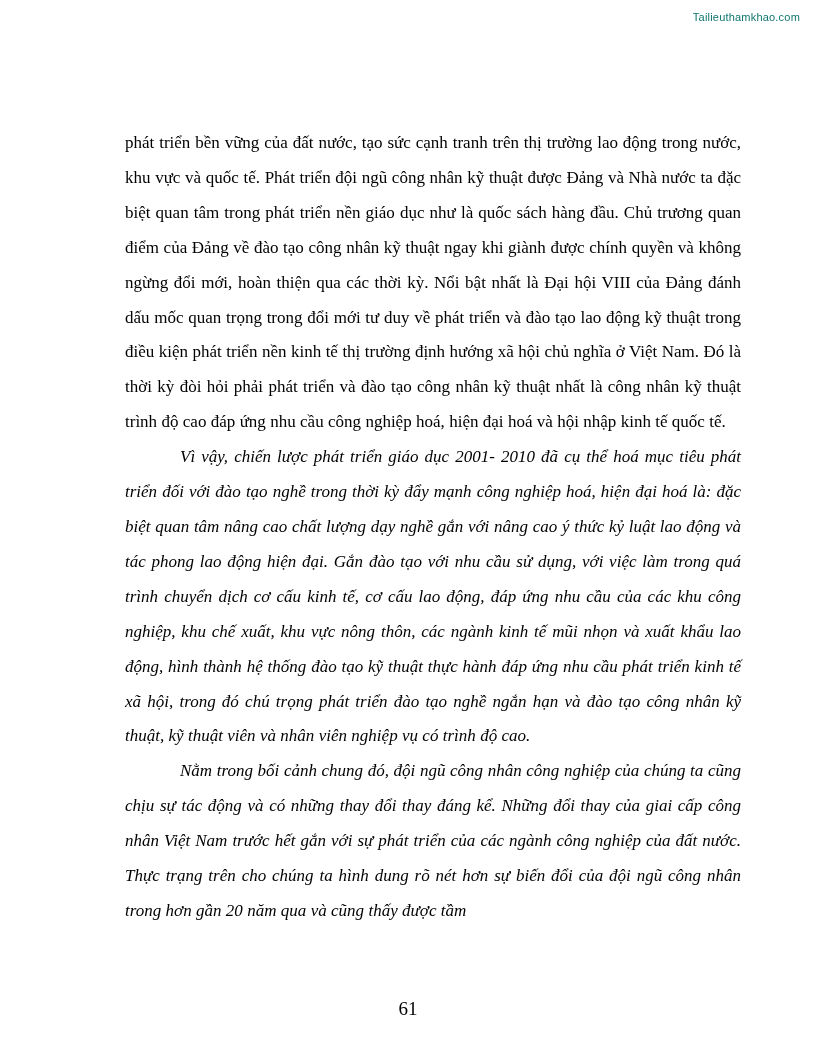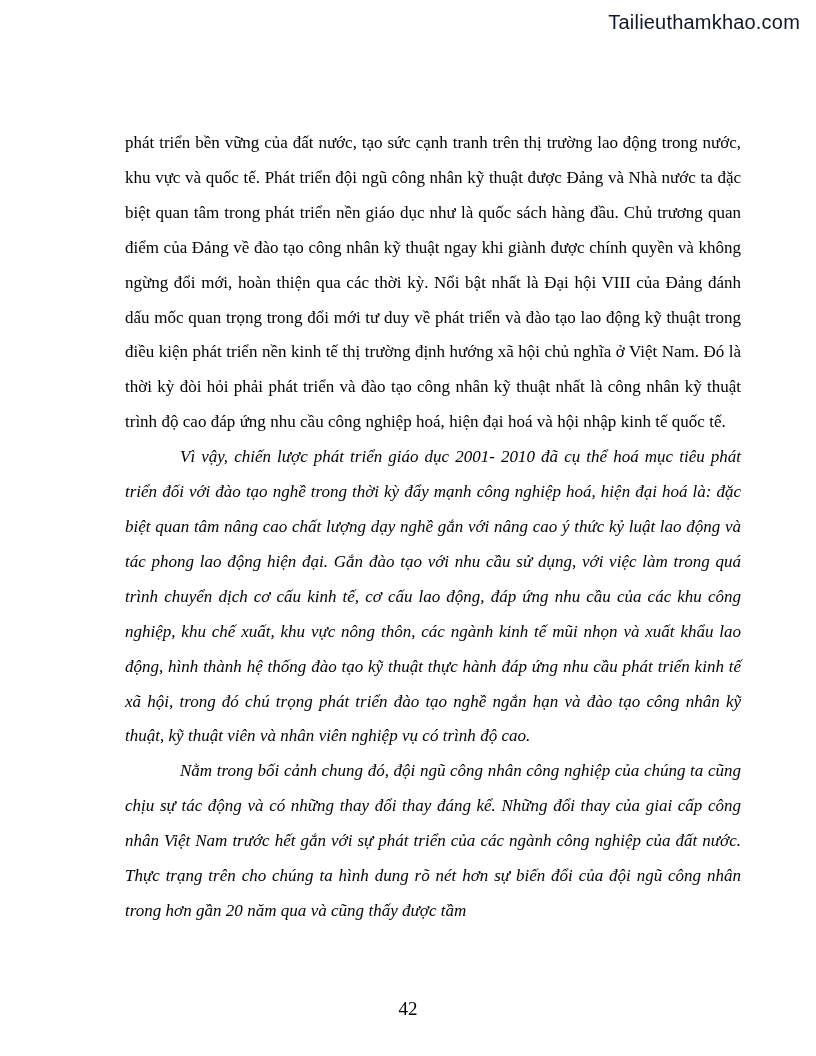--- a/index.html
+++ b/index.html
@@ -18,23 +18,23 @@
     height: 1056px;
     background: #ffffff;
     overflow: hidden;
     box-sizing: border-box;
   }
   .watermark {
     position: absolute;
     top: 11px;
     right: 16px;
     font-family: "Liberation Sans", "DejaVu Sans", sans-serif;
-    font-size: 20px;
+    font-size: 11px;
     letter-spacing: 0.2px;
-    color: #0f172a;
+    color: #0f766e;
     white-space: nowrap;
     user-select: none;
   }
   .content {
     position: absolute;
     left: 125px;
     top: 126px;
     width: 616px;
   }
   .para {
@@ -73,16 +73,16 @@
 
   <div class="watermark">Tailieuthamkhao.com</div>
 
   <div class="content">
     <p class="para">phát triển bền vững của đất nước, tạo sức cạnh tranh trên thị trường lao động trong nước, khu vực và quốc tế. Phát triển đội ngũ công nhân kỹ thuật được Đảng và Nhà nước ta đặc biệt quan tâm trong phát triển nền giáo dục như là quốc sách hàng đầu. Chủ trương quan điểm của Đảng về đào tạo công nhân kỹ thuật ngay khi giành được chính quyền và không ngừng đổi mới, hoàn thiện qua các thời kỳ. Nổi bật nhất là Đại hội VIII của Đảng đánh dấu mốc quan trọng trong đổi mới tư duy về phát triển và đào tạo lao động kỹ thuật trong điều kiện phát triển nền kinh tế thị trường định hướng xã hội chủ nghĩa ở Việt Nam. Đó là thời kỳ đòi hỏi phải phát triển và đào tạo công nhân kỹ thuật nhất là công nhân kỹ thuật trình độ cao đáp ứng nhu cầu công nghiệp hoá, hiện đại hoá và hội nhập kinh tế quốc tế.</p>
     <p class="para indent">Vì vậy, chiến lược phát triển giáo dục 2001- 2010 đã cụ thể hoá mục tiêu phát triển đối với đào tạo nghề trong thời kỳ đẩy mạnh công nghiệp hoá, hiện đại hoá là: đặc biệt quan tâm nâng cao chất lượng dạy nghề gắn với nâng cao ý thức kỷ luật lao động và tác phong lao động hiện đại. Gắn đào tạo với nhu cầu sử dụng, với việc làm trong quá trình chuyển dịch cơ cấu kinh tế, cơ cấu lao động, đáp ứng nhu cầu của các khu công nghiệp, khu chế xuất, khu vực nông thôn, các ngành kinh tế mũi nhọn và xuất khẩu lao động, hình thành hệ thống đào tạo kỹ thuật thực hành đáp ứng nhu cầu phát triển kinh tế xã hội, trong đó chú trọng phát triển đào tạo nghề ngắn hạn và đào tạo công nhân kỹ thuật, kỹ thuật viên và nhân viên nghiệp vụ có trình độ cao.</p>
     <p class="para indent">Nằm trong bối cảnh chung đó, đội ngũ công nhân công nghiệp của chúng ta cũng chịu sự tác động và có những thay đổi thay đáng kể. Những đổi thay của giai cấp công nhân Việt Nam trước hết gắn với sự phát triển của các ngành công nghiệp của đất nước. Thực trạng trên cho chúng ta hình dung rõ nét hơn sự biến đổi của đội ngũ công nhân trong hơn gần 20 năm qua và cũng thấy được tầm</p>
   </div>
 
   <div class="footer">
-    <span class="page-number">42</span>
+    <span class="page-number">61</span>
   </div>
 
 </div>
 
 </body></html>

